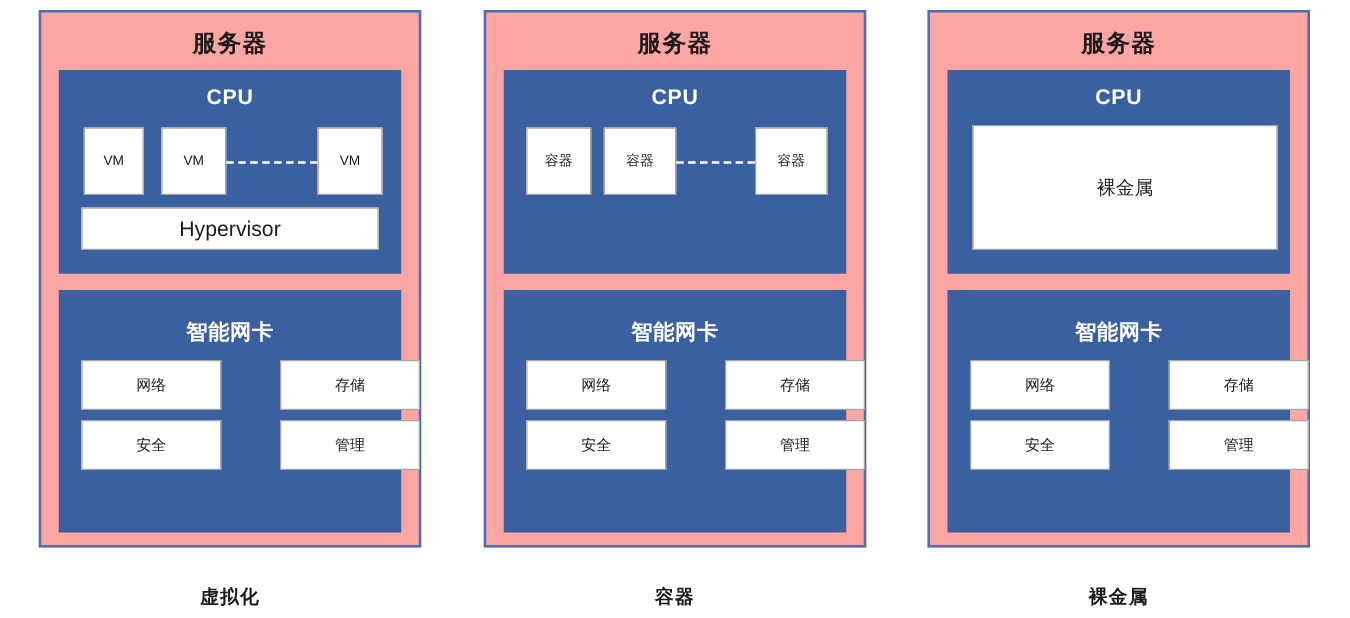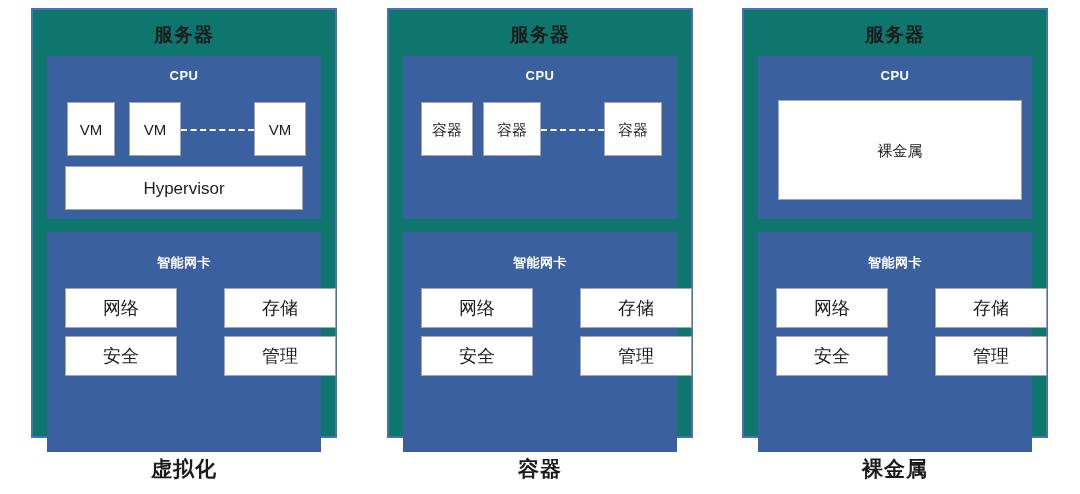--- a/index.html
+++ b/index.html
@@ -12,21 +12,21 @@
   .stage{position:relative;width:1080px;height:494px;}
 
   
   .panel{
     position:absolute;
     top:8px;
     width:306px;
     height:430px;
     box-sizing:border-box;
     border:2px solid #4A6FB5;
-    background:#0f766e;
+    background:#fca5a5;
     padding:0;
   }
   .panel.p1{left:31px;}
   .panel.p2{left:387px;}
   .panel.p3{left:742px;}
 
   .server-title{
     position:absolute;
     left:0;right:0;top:12px;
     text-align:center;
@@ -41,47 +41,47 @@
     position:absolute;
     background:#3A60A0;
     box-sizing:border-box;
   }
   .blue-title{
     position:absolute;
     left:0;right:0;
     text-align:center;
     color:#ffffff;
     font-weight:bold;
-    font-size:13px;
+    font-size:17px;
     letter-spacing:.5px;
   }
 
   .cpu{
     left:14px;top:46px;
     width:274px;height:163px;
   }
   .cpu .blue-title{top:12px;}
 
   .nic{
     left:14px;top:222px;
-    width:274px;height:220px;
+    width:274px;height:194px;
   }
   .nic .blue-title{top:22px;}
 
   
   .wbox{
     position:absolute;
     background:#ffffff;
     border:1px solid #A6A6A6;
     box-sizing:border-box;
     display:flex;
     align-items:center;
     justify-content:center;
     color:#1b1b1b;
-    font-size:15px;
+    font-size:11px;
     line-height:1;
   }
 
   
   .vm{top:46px;height:54px;}
   .vm1{left:20px;width:48px;}
   .vm2{left:82px;width:52px;}
   .vm3{left:207px;width:52px;}
 
   .ct1{left:18px;width:52px;}
@@ -94,45 +94,45 @@
     top:73px;
     height:0;
     border-top:2px dashed #ffffff;
   }
   .dash-vm{left:134px;width:73px;}
   .dash-ct{left:138px;width:63px;}
 
   
   .hbar{
     left:18px;top:110px;
-    width:238px;height:44px;
+    width:238px;height:34px;
     font-size:17px;
   }
 
   
   .metal{
     left:20px;top:44px;
     width:244px;height:100px;
     font-size:15px;
   }
 
   
-  .fn{height:40px;width:112px;font-size:18px;}
+  .fn{height:40px;width:112px;font-size:12px;}
   .fn-c1{left:18px;}
   .fn-c2{left:144px;margin-left:33px;}
   .fn-r1{top:56px;}
   .fn-r2{top:104px;}
 
   
   .caption{
     position:absolute;
-    top:455px;
+    top:468px;
     width:306px;
     text-align:center;
-    font-size:21px;
+    font-size:15px;
     font-weight:bold;
     color:#1b1b1b;
     letter-spacing:1px;
   }
   .caption.c1{left:31px;}
   .caption.c2{left:387px;}
   .caption.c3{left:742px;}
 </style>
 </head>
 <body>

